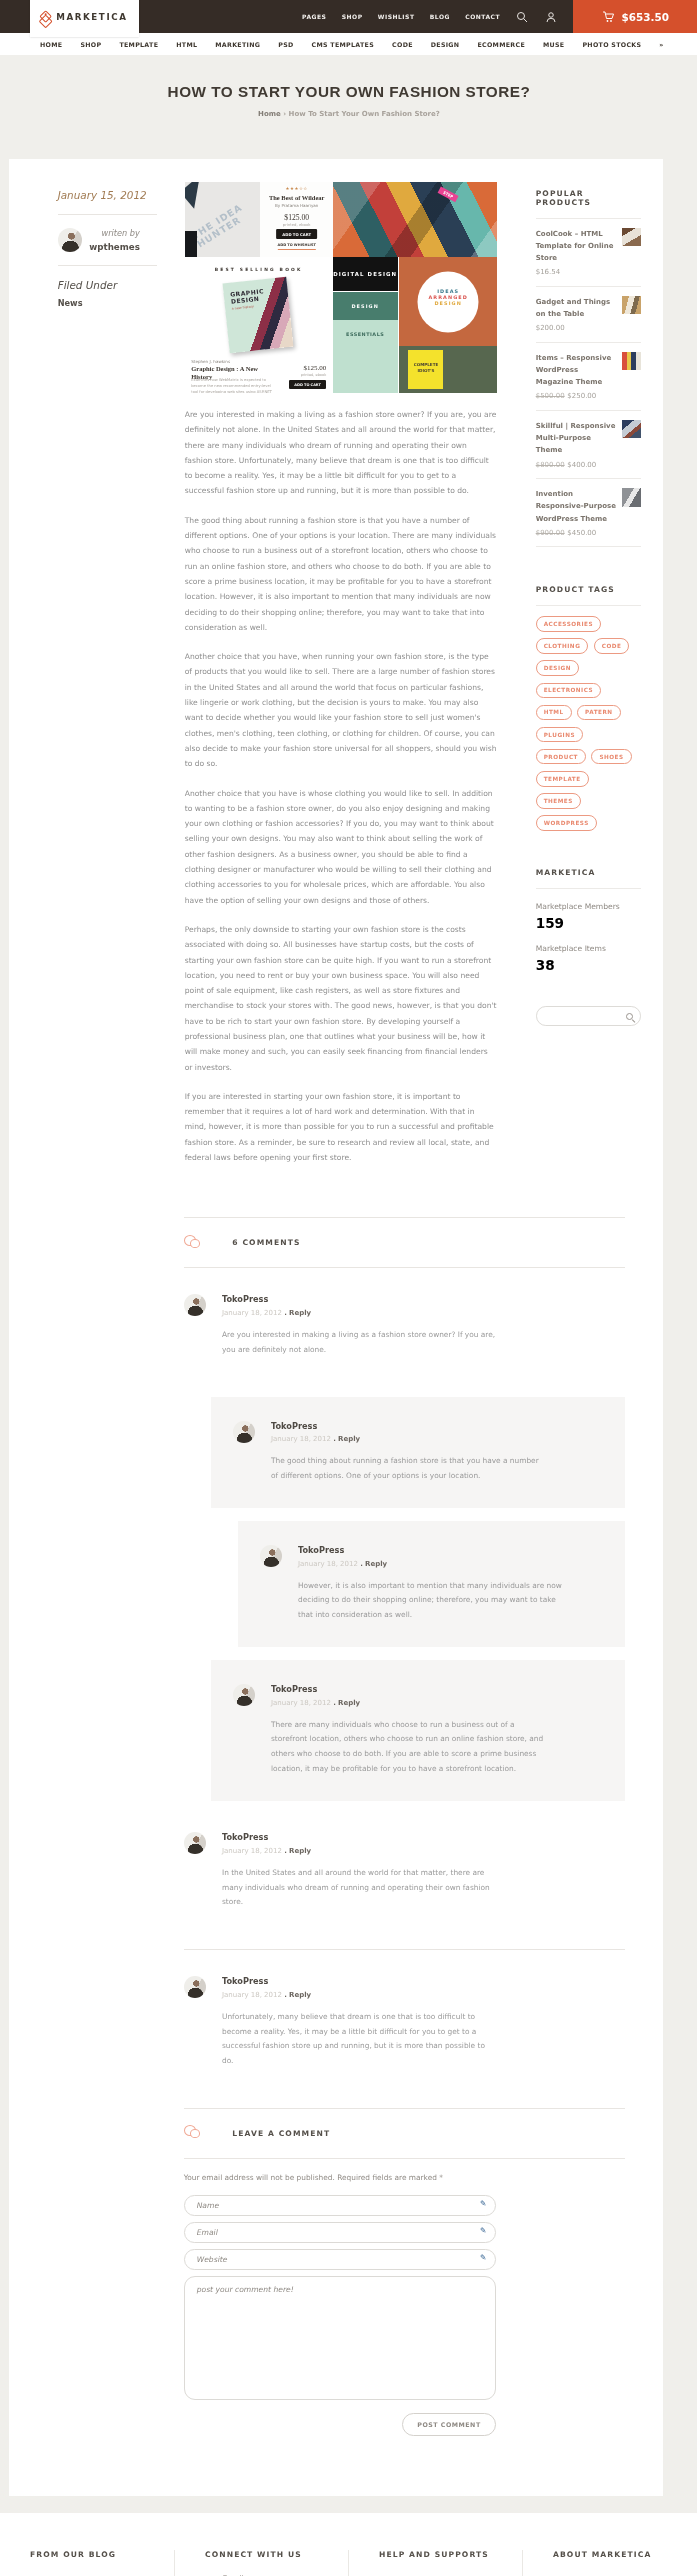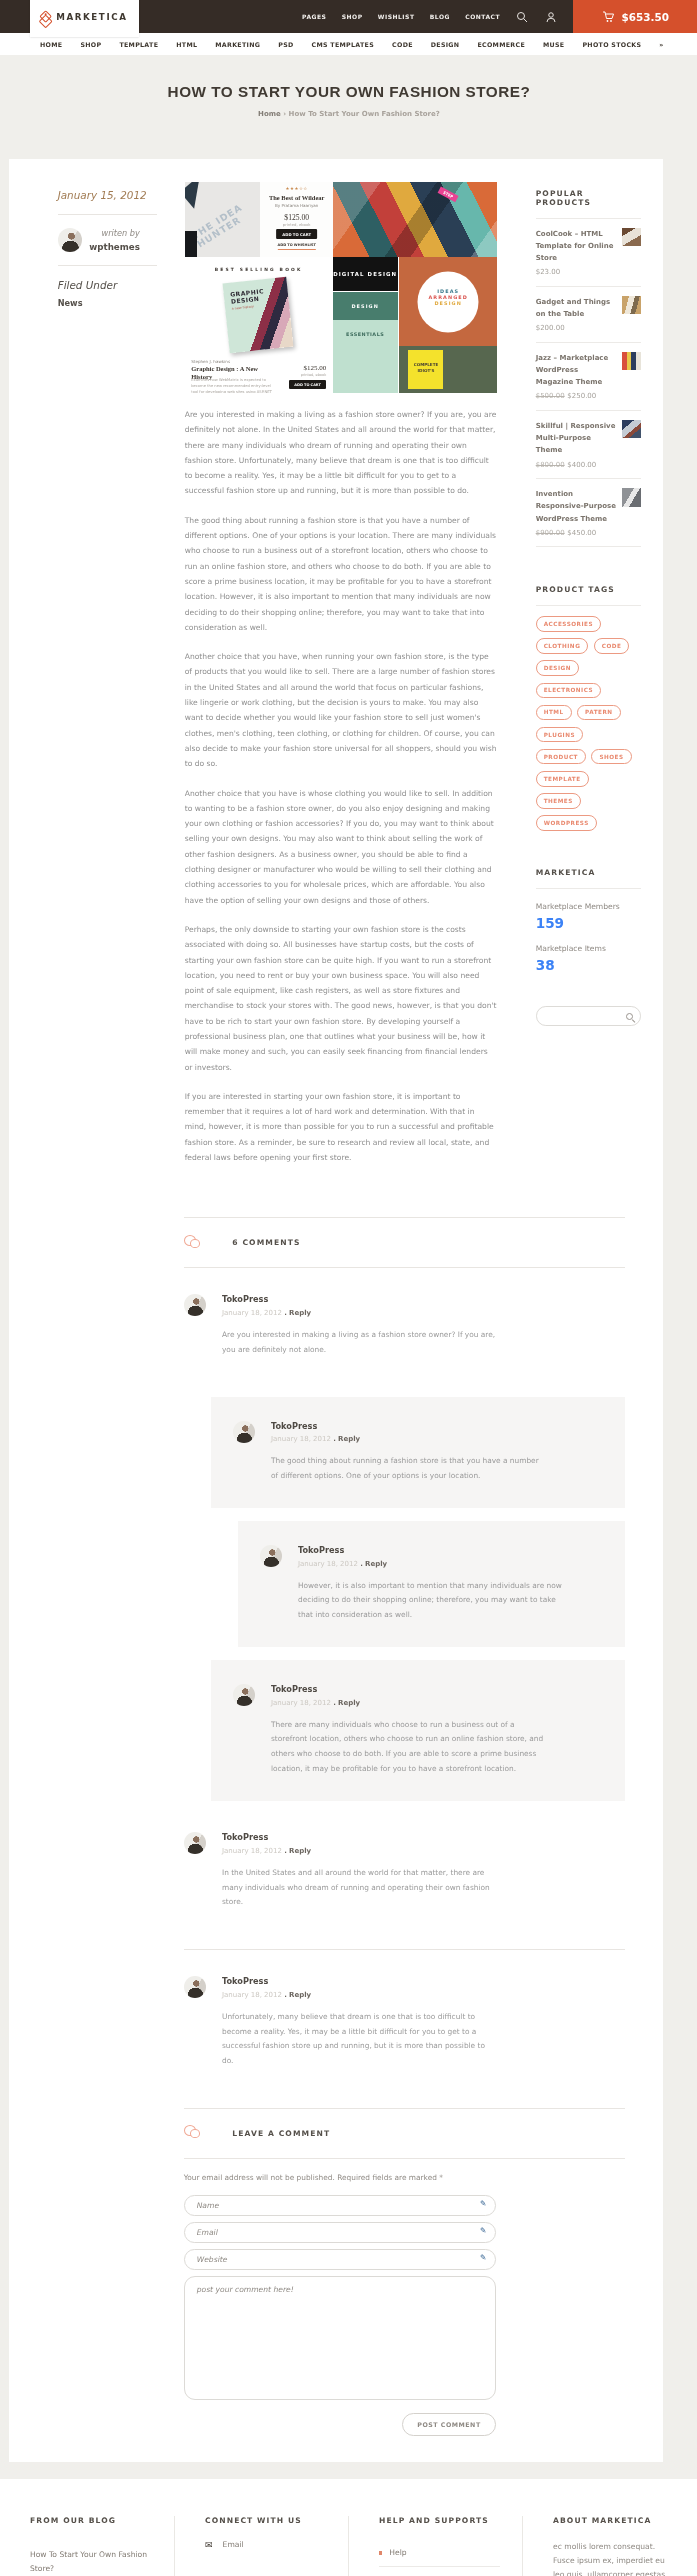--- a/index.html
+++ b/index.html
@@ -25,21 +25,21 @@
   .nav-more { margin-left:auto; font-size:7px; }
 
   
   .hero { height:104px; text-align:center; }
   .hero h1 { padding-top:28px; font-size:15.3px; color:#403a33; letter-spacing:0.5px; font-family:"Liberation Sans", sans-serif; }
   .breadcrumb { margin-top:8.7px; font-size:7px; color:#a8a29b;font-weight:bold; }
   .breadcrumb .bc-home { color:#837d76; cursor:pointer; }
   .breadcrumb .bc-cur { color:#a8a29b; }
 
   
-  .card { margin:0 35px 0 8.7px; background:#fff; padding:23px 0 26px; }
+  .card { margin:0 35px 0 8.7px; background:#fff; padding:23px 0 60px; }
   .post-top { display:flex; }
   .meta-col { width:99px; margin-left:49px; flex:none; }
   .meta-date { font-style:italic; font-size:10.4px; color:#a17b53; padding-top:6.5px; }
   .m-div { border:none; border-top:0.5px solid #e8e5e1; margin:13px 0; }
   .author-row { display:flex; align-items:center; gap:7.6px; }
   .avatar { width:24px; height:24px; border-radius:50%; flex:none;
     background:radial-gradient(circle at 52% 88%, #35302a 0 34%, transparent 35%),
                radial-gradient(circle at 56% 34%, #8a6f5c 0 16%, transparent 17%),
                linear-gradient(120deg,#efeeea 55%, #d4d0ca 56%); }
   .avatar.small { width:22px; height:22px; }
@@ -106,21 +106,21 @@
   .p-old:empty { display:none; }
   .p-thumb { width:18.5px; height:18.5px; flex:none; cursor:pointer; }
   .t1 { background:linear-gradient(150deg,#6b4a33 28%,#e8e2d8 28% 62%,#8a6a4f 62%); }
   .t2 { background:linear-gradient(105deg,#c9a36a 30%,#efe8da 30% 55%,#7d6a4e 55% 75%,#c9a36a 75%); }
   .t3 { background:linear-gradient(90deg,#d94f3d 25%,#e8c84a 25% 50%,#2d3e5f 50% 75%,#e8e4da 75%); }
   .t4 { background:linear-gradient(140deg,#2d3e5f 30%,#c5ccd4 30% 55%,#8a4a3a 55% 70%,#42536b 70%); }
   .t5 { background:linear-gradient(120deg,#8f9296 40%,#e8e8e8 40% 60%,#6a6d72 60%); }
   .tags-cloud { margin-top:9.8px; }
   .tag-pill { display:inline-block; border:1.1px solid #ec9a82; color:#e98a70; font-size:5.7px; font-weight:bold; letter-spacing:0.5px; border-radius:8.7px; padding:3.8px 7px; margin:0 2.7px 6.5px 0; cursor:pointer; }
   .stat-label { font-size:7.6px; color:#8f8a84; margin-top:13px; }
-  .stat-value { font-size:13.6px; font-weight:bold; color:#3b82f6; margin-top:4.4px; }
+  .stat-value { font-size:13.6px; font-weight:bold; color:#000000; margin-top:4.4px; }
   .side-search { margin-top:33px; height:19.6px; border:1.1px solid #dddbd7; border-radius:9.8px; display:flex; align-items:center; padding:0 6.5px 0 8.7px; }
   .side-search input { flex:1; border:none; outline:none; font-size:7px; color:#6b655f; background:transparent; width:100%; }
   .mag { width:7px; height:7px; border:1.1px solid #9a958f; border-radius:50%; position:relative; flex:none; }
   .mag::after { content:""; position:absolute; width:1.1px; height:3.8px; background:#9a958f; left:6px; top:5.4px; transform:rotate(-45deg); }
 
   
   .comments-wrap { margin:0 38px 0 175px; }
   .top-div { border:none; border-top:0.5px solid #e8e5e1; margin-top:52px; }
   .section-head { display:flex; align-items:center; padding:16.3px 0; }
   .chat-icon { width:19.6px; height:16.3px; position:relative; flex:none; }
@@ -306,34 +306,34 @@
       <p>If you are interested in starting your own fashion store, it is important to remember that it requires a lot of hard work and determination. With that in mind, however, it is more than possible for you to run a successful and profitable fashion store. As a reminder, be sure to research and review all local, state, and federal laws before opening your first store.</p>
     </article>
 
     <aside class="sidebar">
       <h3 class="w-title">POPULAR PRODUCTS</h3>
       <hr class="w-div">
 
       <div class="product">
         <div class="p-info">
           <div class="p-title">CoolCook – HTML Template for Online Store</div>
-          <div class="p-prices"><span>$23.00</span></div>
+          <div class="p-prices"><span>$16.54</span></div>
         </div>
         <div class="p-thumb t1"></div>
       </div>
       <div class="product">
         <div class="p-info">
           <div class="p-title">Gadget and Things on the Table</div>
           <div class="p-prices"><span>$200.00</span></div>
         </div>
         <div class="p-thumb t2"></div>
       </div>
       <div class="product">
         <div class="p-info">
-          <div class="p-title">Jazz – Marketplace WordPress Magazine Theme</div>
+          <div class="p-title">Items – Responsive WordPress Magazine Theme</div>
           <div class="p-prices"><span class="p-old">$500.00</span><span>$250.00</span></div>
         </div>
         <div class="p-thumb t3"></div>
       </div>
       <div class="product">
         <div class="p-info">
           <div class="p-title">Skillful | Responsive Multi-Purpose Theme</div>
           <div class="p-prices"><span class="p-old">$800.00</span><span>$400.00</span></div>
         </div>
         <div class="p-thumb t4"></div>

